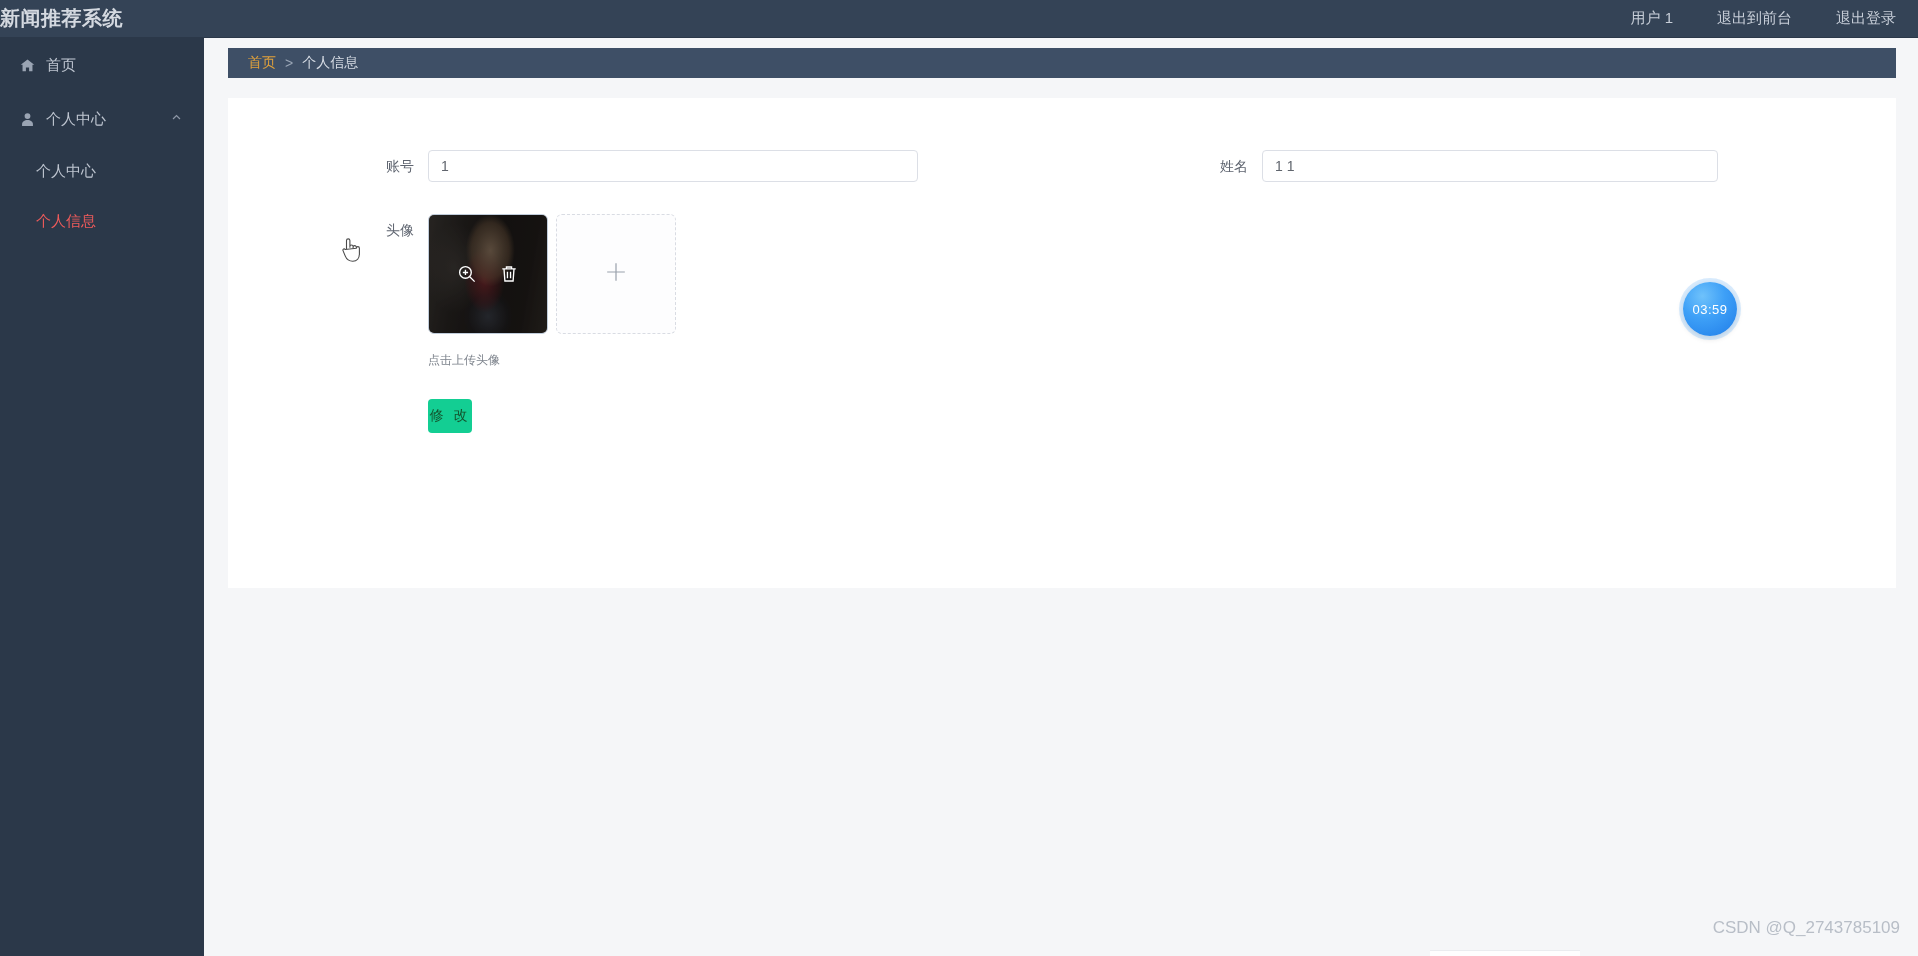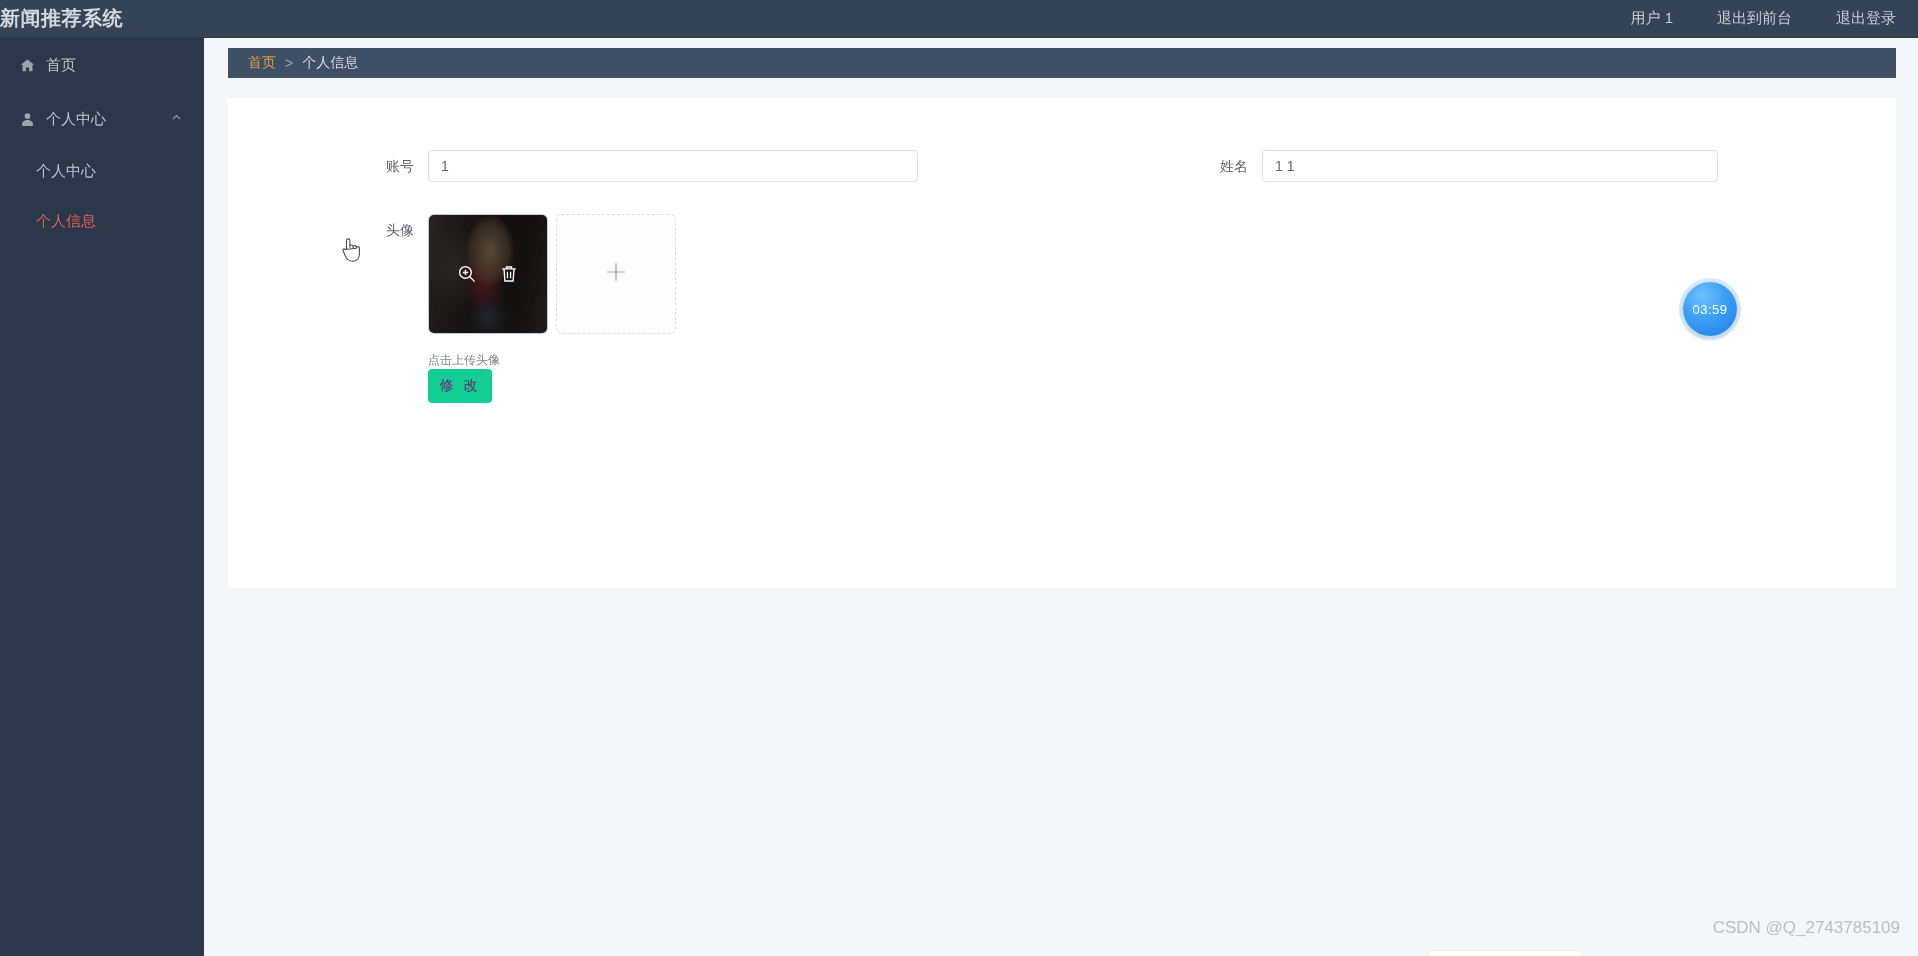--- a/index.html
+++ b/index.html
@@ -166,23 +166,24 @@
     border: 1px dashed #d9dce3; border-radius: 6px;
     background: #fdfdfe;
     display: flex; align-items: center; justify-content: center;
     color: #9aa1ab;
   }
   .hint {
     margin-top: 18px;
     font-size: 12px; color: #7d838c;
   }
   .btn-primary {
-    width: 64px; height: 34px;
+    margin-top: 30px;
+    width: 44px; height: 34px;
     background: #13ce93; border: none; border-radius: 4px;
-    color: #701a75; font-size: 14px; letter-spacing: 3px;
+    color: #14532d; font-size: 14px; letter-spacing: 3px;
     font-family: inherit;
     cursor: pointer;
     display: inline-flex; align-items: center; justify-content: center;
   }
 
   
   .cursor {
     position: absolute; left: 340px; top: 236px;
     pointer-events: none;
   }

